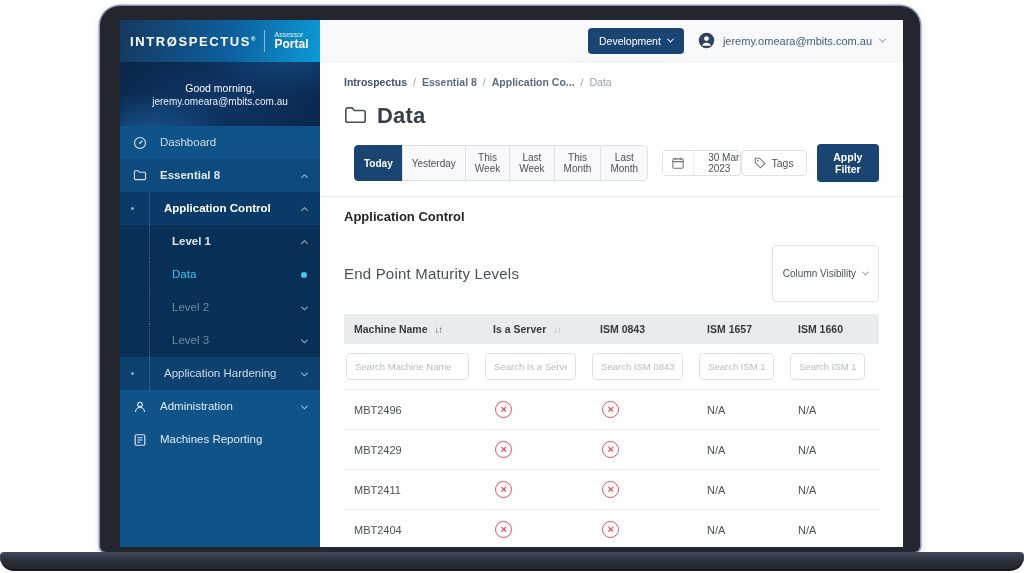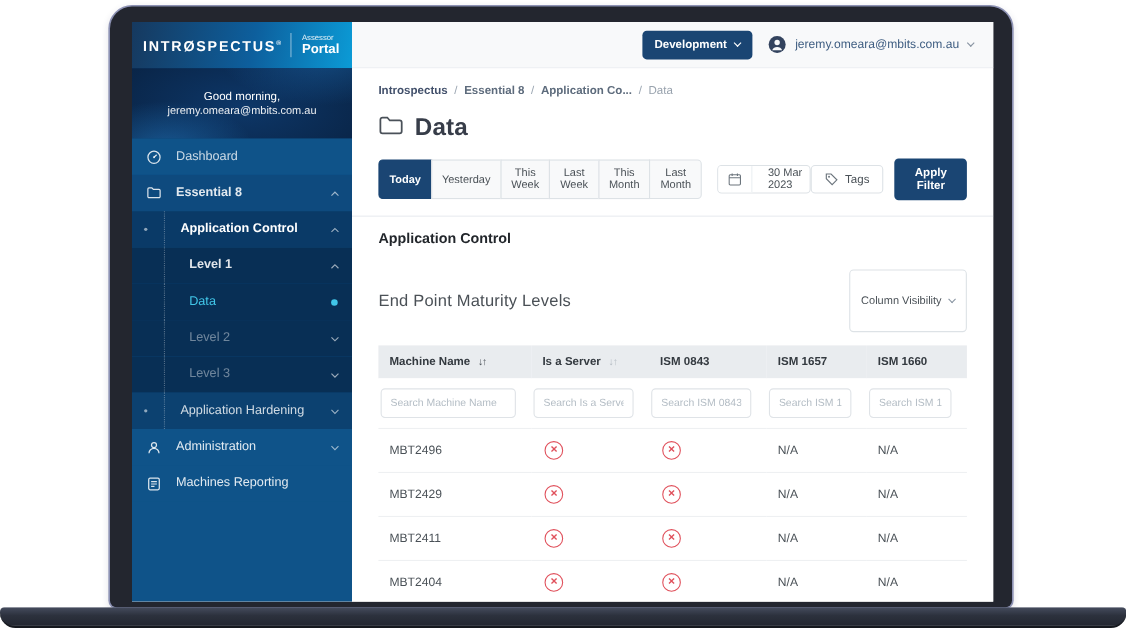--- a/index.html
+++ b/index.html
@@ -60,21 +60,21 @@
   .chev { position:absolute; right:13px; top:50%; width:5px; height:5px;
     border-right:1.4px solid rgba(255,255,255,.6); border-bottom:1.4px solid rgba(255,255,255,.6); }
   .chev.up { transform:translateY(-20%) rotate(-135deg); }
   .chev.down { transform:translateY(-70%) rotate(45deg); }
 
   
   .main { flex:1; display:flex; flex-direction:column; background:#fff; min-width:0; }
   .topbar { height:42px; flex:0 0 42px; display:flex; align-items:center; justify-content:flex-end;
     gap:8px; padding:0 18px; background:#f8f9fa; border-bottom:1px solid #eef0f3; }
   .env-btn { display:flex; align-items:center; gap:7px; background:var(--accent-navy,#1a4573);
-    color:#fff; border:none; border-radius:4px; padding:7px 11px; font-size:10.5px; font-weight:700;
+    color:#fff; border:none; border-radius:4px; padding:7px 11px; font-size:10.5px; font-weight:400;
     font-family:inherit; cursor:pointer; }
   .chev-w { width:5px; height:5px; border-right:1.4px solid #fff; border-bottom:1.4px solid #fff;
     transform:rotate(45deg) translate(-1px,-1px); }
   .chev-g { width:5px; height:5px; border-right:1.4px solid #8a96a3; border-bottom:1.4px solid #8a96a3;
     transform:rotate(45deg) translate(-1px,-1px); display:inline-block; }
   .avatar { width:17px; height:17px; margin-left:6px; color:#33435e; }
   .user-email { font-size:11px; color:#3f5e82; cursor:pointer; }
 
   .content { flex:1; padding:14px 24px 0 24px; overflow:hidden; }
   .breadcrumb { display:flex; gap:6px; font-size:10.5px; align-items:center; }
@@ -83,21 +83,21 @@
   .bc-item.last { color:#98a2ad; font-weight:400; cursor:default; }
   .bc-sep { color:#9aa5b1; }
 
   .title-row { display:flex; align-items:center; gap:10px; margin-top:15px; color:#4a5159; }
   .title-row h1 { font-size:22px; font-weight:700; color:#373d49; letter-spacing:.2px; }
 
   .filter-row { display:flex; align-items:center; margin-top:15px; }
   .btn-group { display:flex; }
   .seg { font-family:inherit; font-size:10px; padding:6px 9px; background:#f8f9fa;
     border:1px solid #dde2e6; color:#4a5157; margin-left:-1px; cursor:pointer; }
-  .seg:first-child { border-radius:4px 0 0 4px; margin-left:0;text-align:right; }
+  .seg:first-child { border-radius:4px 0 0 4px; margin-left:10px;text-align:right; }
   .seg:last-child { border-radius:0 4px 4px 0; }
   .seg.active { background:var(--accent-navy,#1a4573); border-color:var(--accent-navy,#1a4573);
     color:#fff; font-weight:600; }
   .date-group { margin-left:14px; display:flex; align-items:stretch; border:1px solid #dde2e6;
     border-radius:4px; background:#fff; height:26px; overflow:hidden; }
   .cal-btn { display:flex; align-items:center; padding:0 9px; border-right:1px solid #eceff2;
     color:#6c757d; cursor:pointer; background:#fff; }
   .date-value { display:flex; align-items:center; padding:0 14px; font-size:10px; color:#4a5157;
     min-width:78px; cursor:text; }
   .fspacer { flex:1; }

